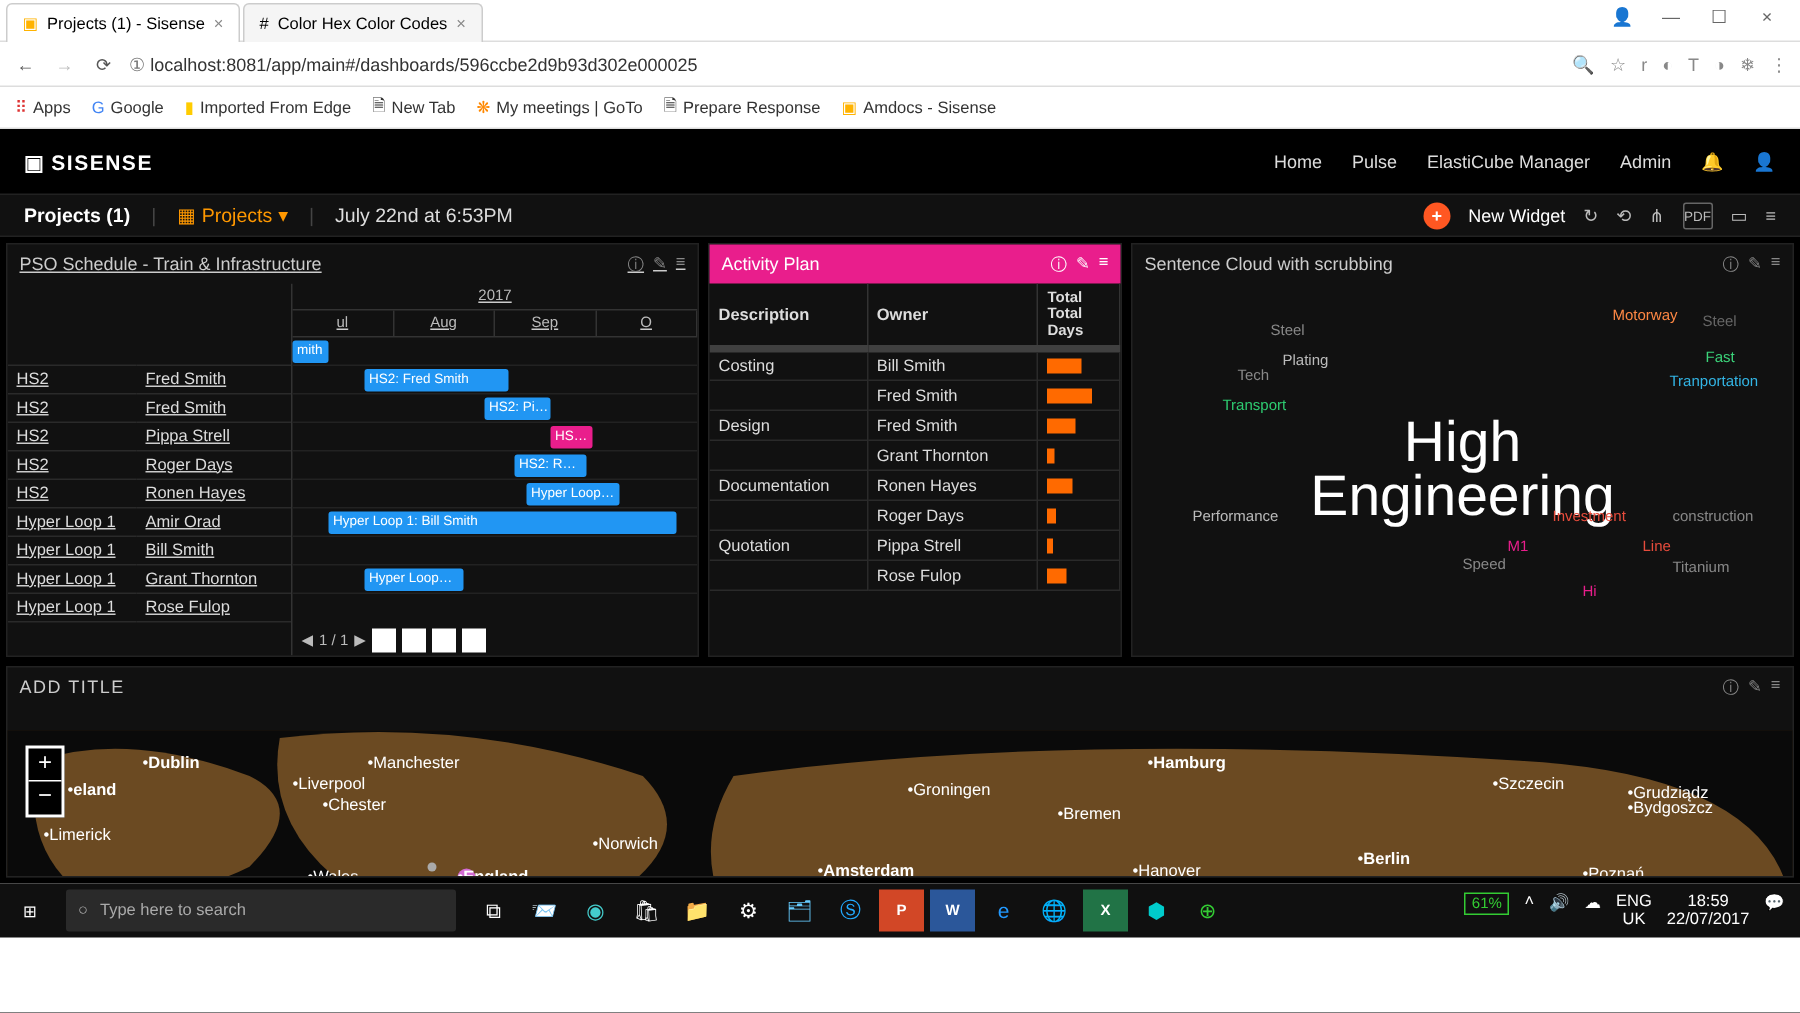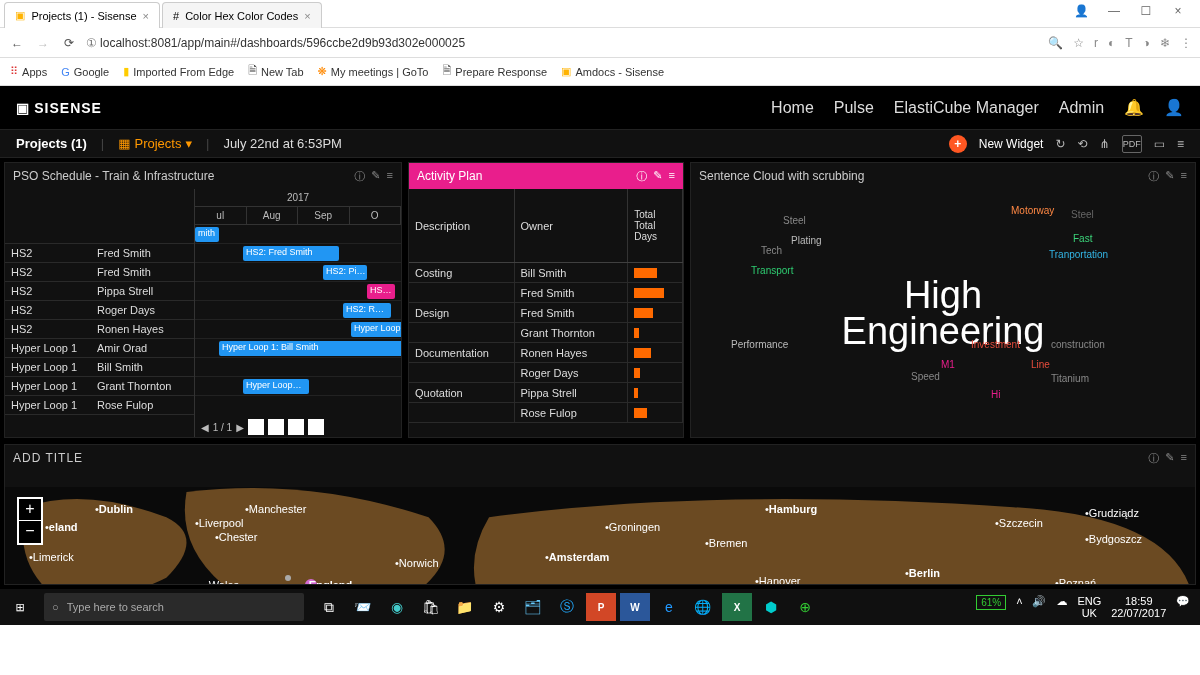--- a/index.html
+++ b/index.html
@@ -14,36 +14,36 @@
 .addr-row { height:30px; display:flex; align-items:center; gap:8px; padding:0 8px; border-bottom:1px solid #ddd; }
 .nav-icn { width:18px; text-align:center; color:#555; }
 .addr { flex:1; font-size:12px; color:#333; }
 .addr .proto { color:#777; }
 .addr-icons { display:flex; gap:10px; color:#888; font-size:12px; }
 .bm-row { height:28px; display:flex; align-items:center; gap:14px; padding:0 10px; font-size:11px; color:#333; border-bottom:1px solid #ddd; }
 .bm-row .bm { display:flex; align-items:center; gap:4px; }
 .app { background:#000; color:#ccc; height:503px; display:flex; flex-direction:column; }
 .app-top { height:44px; display:flex; align-items:center; padding:0 16px; justify-content:space-between; border-bottom:1px solid #222; }
 .logo { color:#fff; font-weight:bold; letter-spacing:1px; font-size:14px; display:flex; align-items:center; gap:4px;}
-.nav-links { display:flex; gap:20px; font-size:16px; color:#ddd; align-items:center; }
+.nav-links { display:flex; gap:20px; font-size:12px; color:#ddd; align-items:center; }
 .nav-links span { cursor:pointer; }
 .toolbar { height:28px; display:flex; align-items:center; padding:0 16px; justify-content:space-between; background:#111; border-bottom:1px solid #222;}
 .tb-left { display:flex; align-items:center; gap:14px; font-size:13px; color:#ddd; }
 .tb-left .proj { color:#ff9800; display:flex; align-items:center; gap:4px;}
 .tb-left .sep { color:#444; }
 .tb-right { display:flex; align-items:center; gap:12px; color:#bbb; }
 .tb-right .new-w { background:#ff5722; color:#fff; width:18px; height:18px; border-radius:50%; display:flex; align-items:center; justify-content:center; font-weight:bold; }
 .tb-ico { width:20px; height:18px; display:flex; align-items:center; justify-content:center; border:1px solid #666; border-radius:2px; font-size:9px;}
 .dash-body { flex:1; display:flex; flex-direction:column; gap:6px; padding:4px;}
 .row1 { display:flex; gap:6px; height:276px; }
 .widget { background:#111; border:1px solid #222; display:flex; flex-direction:column; }
 .w-head { height:26px; display:flex; align-items:center; justify-content:space-between; padding:0 8px; font-size:12px; color:#ccc; }
 .w-head.pink { background:#e91e8c; color:#fff; }
 .w-acts { display:flex; gap:6px; color:#888; font-size:11px;}
-.wA { width:398px; }
+.wA { width:462px;text-decoration:underline; }
 .wB { width:276px; }
 .wC { flex:1; }
 .gantt { display:flex; flex:1; overflow:hidden; position:relative;}
 .g-left { width:190px; border-right:1px solid #333; font-size:11px; overflow:hidden;}
 .g-left table { width:100%; border-collapse:collapse; }
 .g-left td { border-bottom:1px solid #2a2a2a; padding:2px 6px; color:#ddd; height:19px;}
 .g-right { flex:1; position:relative; font-size:10px; color:#bbb;}
 .g-year { text-align:center; border-bottom:1px solid #333; height:18px; line-height:18px;}
 .g-months { display:flex; border-bottom:1px solid #333; height:18px;}
 .g-months div { flex:1; text-align:center; border-right:1px solid #333; line-height:18px;}
@@ -51,21 +51,21 @@
 .g-days div { flex:1; text-align:center; line-height:18px; font-size:9px;}
 .g-days .sel { background:#2196f3; color:#fff; }
 .g-bars { position:relative; }
 .g-row { height:19px; border-bottom:1px solid #222; position:relative;}
 .bar { position:absolute; top:2px; height:15px; background:#2196f3; color:#fff; font-size:9px; padding:1px 3px; white-space:nowrap; overflow:hidden; border-radius:2px;}
 .bar.p { background:#e91e8c; }
 .g-page { position:absolute; bottom:2px; left:6px; display:flex; gap:4px; align-items:center; font-size:10px;}
 .g-page .box { width:16px; height:16px; background:#fff; }
 .act-tbl { flex:1; font-size:11px; overflow:hidden;}
 .act-tbl table { width:100%; border-collapse:collapse;}
-.act-tbl th { text-align:left; padding:20px 6px; border-bottom:1px solid #404040; border-right:1px solid #333; font-weight:normal; color:#ddd;}
+.act-tbl th { text-align:left; padding:4px 6px; border-bottom:5px solid #404040; border-right:1px solid #333; font-weight:bold; color:#ddd;}
 .act-tbl td { padding:3px 6px; border-bottom:1px solid #2a2a2a; border-right:1px solid #2a2a2a; color:#ddd; height:20px;}
 .act-bar { display:block; height:10px; background:#ff6a00; }
 .cloud { flex:1; position:relative; display:flex; align-items:center; justify-content:center; overflow:hidden;}
 .cloud .big { font-family:Georgia,serif; color:#fff; font-size:38px; line-height:0.95; text-align:center;}
 .cloud .sm { position:absolute; font-size:10px; }
 .row2 { flex:1;gap:16px; }
 .map { flex:1; background:#1a1208; position:relative; overflow:hidden; }
 .map svg { position:absolute; inset:0; }
 .zoom { position:absolute; left:12px; top:10px; border:2px solid #fff; background:#000; color:#fff; font-size:16px; }
 .zoom div { width:22px; height:22px; text-align:center; line-height:20px; border-bottom:1px solid #fff;}
@@ -438,26 +438,26 @@
           <span class="city" style="left:240px;top:16px">•Manchester</span>
           <span class="city" style="left:210px;top:44px">•Chester</span>
           <span class="city" style="left:24px;top:64px">•Limerick</span>
           <span class="city" style="left:78px;top:100px">•Waterford</span>
           <span class="city" style="left:200px;top:92px">•Wales</span>
           <span class="city" style="left:390px;top:70px">•Norwich</span>
           <span class="city" style="left:300px;top:92px">•<b>England</b></span>
           <span class="city" style="left:358px;top:100px">•Cambridge</span>
           <span class="city" style="left:600px;top:34px">•Groningen</span>
           <span class="city" style="left:700px;top:50px">•Bremen</span>
-          <span class="city" style="left:540px;top:64px">•<b>Amsterdam</b></span>
+          <span class="city" style="left:540px;top:88px">•<b>Amsterdam</b></span>
           <span class="city" style="left:760px;top:16px">•<b>Hamburg</b></span>
           <span class="city" style="left:750px;top:88px">•Hanover</span>
           <span class="city" style="left:900px;top:80px">•<b>Berlin</b></span>
           <span class="city" style="left:990px;top:30px">•Szczecin</span>
-          <span class="city" style="left:1080px;top:20px">•Grudziądz</span>
+          <span class="city" style="left:1080px;top:36px">•Grudziądz</span>
           <span class="city" style="left:1080px;top:46px">•Bydgoszcz</span>
           <span class="city" style="left:1050px;top:90px">•Poznań</span>
         </div>
     </div>
   </div>
 </div>
 
 <div class="taskbar">
   <div class="tb-start">⊞</div>
   <div class="tb-search">

